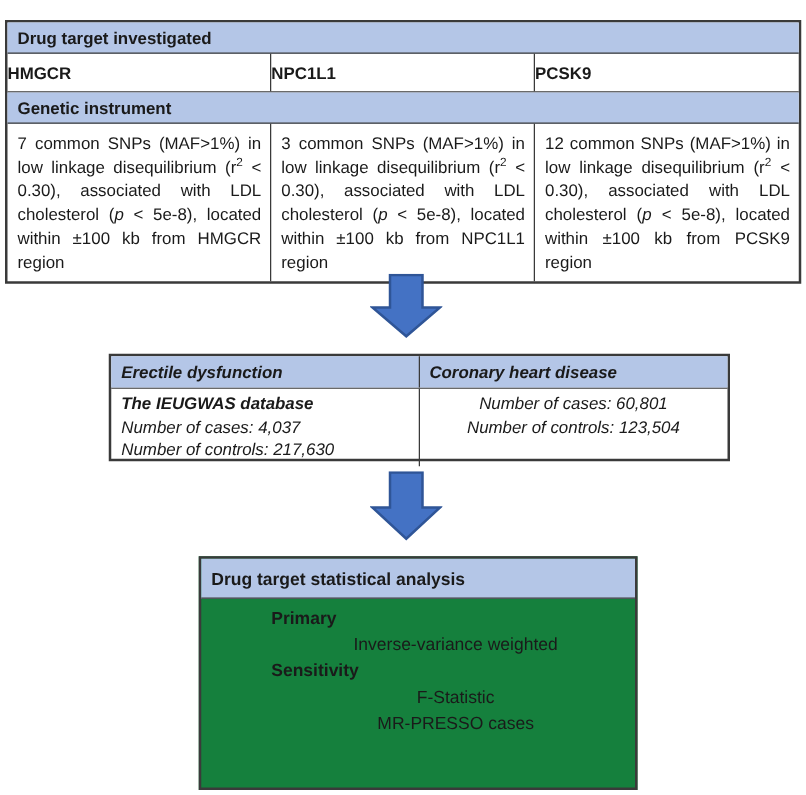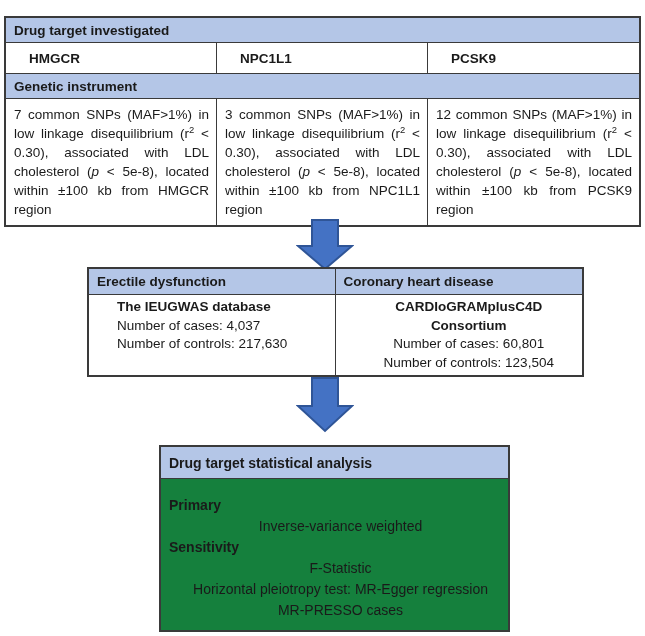--- a/index.html
+++ b/index.html
@@ -42,21 +42,21 @@
     font-size: 13.5px;
   }
   .row3 {
     display: grid;
     grid-template-columns: 1fr 1fr 1fr;
     border-bottom: 1.5px solid var(--border-c);
   }
   .row3.last { border-bottom: none; }
   .cell {
     border-right: 1.5px solid var(--border-c);
-    padding: 5px 23px;
+    padding: 5px 0;
     font-size: 13.5px;
   }
   .cell:last-child { border-right: none; }
   .cell.name {
     font-weight: bold;
     display: flex;
     align-items: center;
   }
   .cell.inst {
     text-align: justify;
@@ -75,45 +75,46 @@
     stroke: var(--arrow-stroke);
     stroke-width: 2;
     stroke-linejoin: miter;
   }
   #arrow-1 { left: 296px; top: 219px; height: 52px; }
   #arrow-2 { left: 296px; top: 377px; height: 56px; }
 
   
   .outcome-table {
     position: absolute;
-    left: 87px; top: 267px;
-    width: 497px; height: 110px;
+    left: 87px; top: 283px;
+    width: 497px; height: 86px;
     border: 2px solid var(--border-c);
     display: grid;
     grid-template-rows: 26px 1fr;
     background: #fff;
+    font-style: italic;
   }
   .row2 {
     display: grid;
     grid-template-columns: 1fr 1fr;
   }
   .row2.hdr { border-bottom: 1.5px solid var(--border-c); }
   .ocell {
     border-right: 1.5px solid var(--border-c);
     padding: 0 8px;
     font-size: 13.5px;
   }
   .ocell:last-child { border-right: none; text-align: center; }
   .ocell.h {
     background: var(--hdr-bg);
     font-weight: bold;
     display: flex;
     align-items: center;
   }
-  .ocell.b { padding: 3px 8px; line-height: 18.5px; margin-left: 20px; }
+  .ocell.b { padding: 3px 8px; line-height: 18.5px; }
   .ocell.b .src { font-weight: bold; }
 
   
   .analysis-box {
     position: absolute;
     left: 159px; top: 445px;
     width: 351px; height: 187px;
     border: 2px solid var(--border-c);
     display: grid;
     grid-template-rows: 32px 1fr;
@@ -122,23 +123,24 @@
   .analysis-box .a-hdr {
     background: var(--hdr-bg);
     border-bottom: 1.5px solid var(--border-c);
     display: flex;
     align-items: center;
     padding: 0 8px;
     font-weight: bold;
     font-size: 14px;
   }
   .analysis-box .a-body {
-    padding: 16px 8px;
+    padding: 5px 8px;
     font-size: 14px;
     line-height: 21px;
+    margin-left: 48px;
   }
   .a-line.b { font-weight: bold; }
   .a-line.ind { padding-left: 12px; text-align: center; }
 </style>
 </head>
 <body>
 
 <div class="canvas">
 
   <div class="top-table">
@@ -165,36 +167,34 @@
       <div class="ocell h">Erectile dysfunction</div>
       <div class="ocell h">Coronary heart disease</div>
     </div>
     <div class="row2">
       <div class="ocell b">
         <div class="src">The IEUGWAS database</div>
         <div>Number of cases: 4,037</div>
         <div>Number of controls: 217,630</div>
       </div>
       <div class="ocell b">
-        <div class="src">CARDIoGRAMplusC4D Consortium</div>
         <div>Number of cases: 60,801</div>
         <div>Number of controls: 123,504</div>
       </div>
     </div>
   </div>
 
   <svg id="arrow-2" class="down-arrow" viewBox="0 0 58 56" preserveAspectRatio="none">
     <polygon points="16,1 42,1 42,29 56,29 29,54 2,29 16,29"></polygon>
   </svg>
 
   <div class="analysis-box">
     <div class="a-hdr">Drug target statistical analysis</div>
     <div class="a-body">
       <div class="a-line b">Primary</div>
       <div class="a-line ind">Inverse-variance weighted</div>
       <div class="a-line b">Sensitivity</div>
       <div class="a-line ind">F-Statistic</div>
-      <div class="a-line ind">Horizontal pleiotropy test: MR-Egger regression</div>
       <div class="a-line ind">MR-PRESSO cases</div>
     </div>
   </div>
 
 </div>
 
 </body></html>

